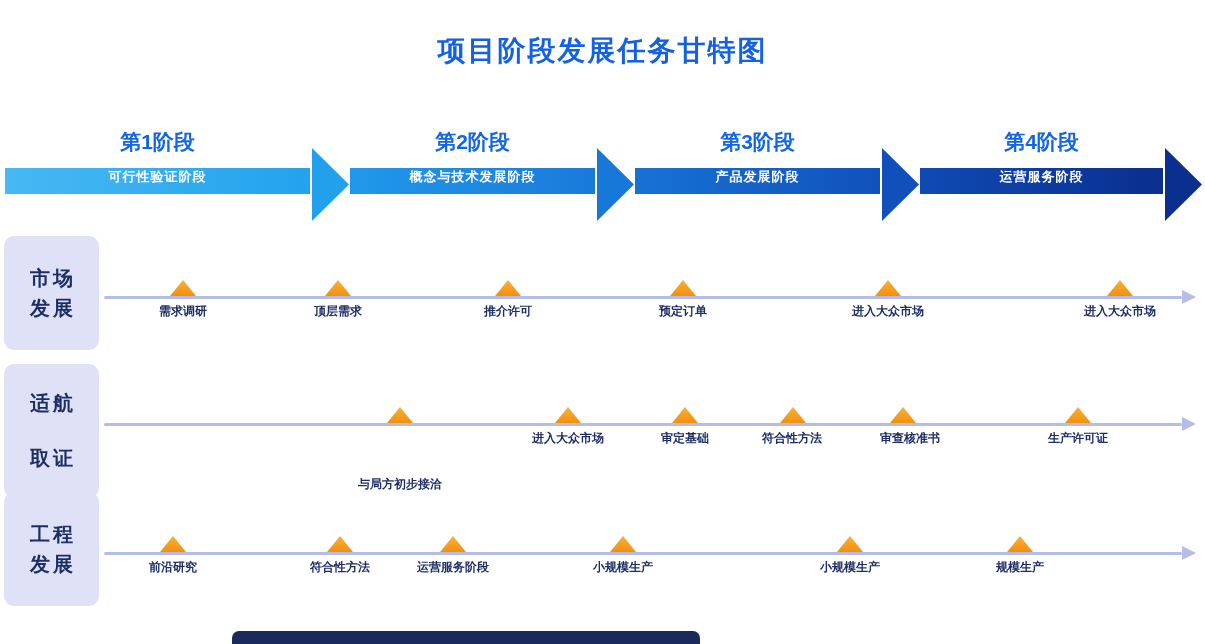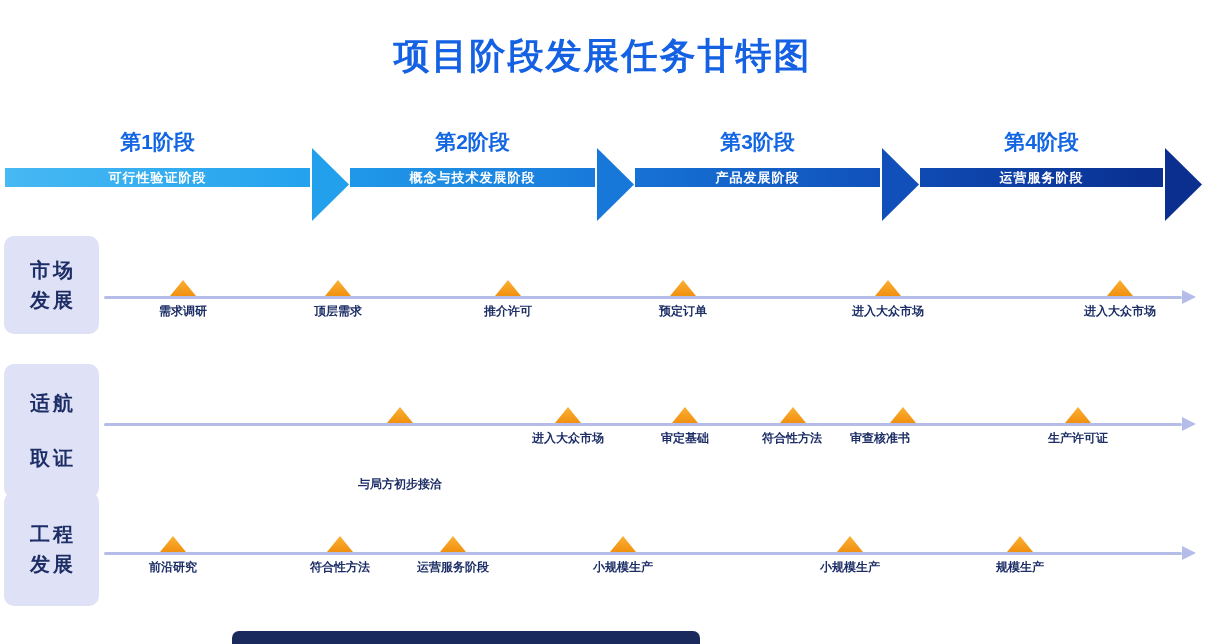--- a/index.html
+++ b/index.html
@@ -6,30 +6,30 @@
   html,body { background:#ffffff; }
   body {
     font-family:"Liberation Sans","DejaVu Sans",sans-serif;
     width:1205px; height:644px; overflow:hidden;
   }
   .canvas {
     position:relative; width:1205px; height:644px; background:#ffffff; overflow:hidden;
   }
   .title {
     position:absolute; top:32px; left:0; width:100%;
-    text-align:center; font-size:36px; font-weight:bold;
+    text-align:center; font-size:28px; font-weight:bold;
     color:#1461e4; letter-spacing:2px;
   }
   .phase-label {
     position:absolute; top:128px; transform:translateX(-50%);
     font-size:21px; font-weight:bold; color:#1266e3; white-space:nowrap;
   }
   .band-seg {
-    position:absolute; top:168px; height:19px;
-    display:flex; align-items:flex-end; justify-content:center;
+    position:absolute; top:168px; height:26px;
+    display:flex; align-items:flex-start; justify-content:center;
   }
   .band-seg span {
     color:#ffffff; font-size:13px; font-weight:bold;
     letter-spacing:1px; white-space:nowrap;
   }
   .band-arrow {
     position:absolute; top:148px; width:37px; height:73px;
     clip-path:polygon(0 0, 100% 50%, 0 100%);
   }
   .lane-box {
@@ -85,21 +85,21 @@
         <span>产品发展阶段</span>
       </div>
       <div class="band-arrow" style="left: 882px; background: rgb(17, 79, 186);"></div>
       <div class="phase-label" style="left: 1041.5px;">第4阶段</div>
       <div class="band-seg" style="left: 920px; width: 243px; background: linear-gradient(90deg, rgb(15, 74, 179), rgb(10, 47, 143));">
         <span>运营服务阶段</span>
       </div>
       <div class="band-arrow" style="left: 1165px; background: rgb(10, 47, 143);"></div>
     </div>
   <div id="lanes">
-      <div class="lane-box" style="top: 236px; height: 98px;">
+      <div class="lane-box" style="top: 236px; height: 114px;">
         <span>市场</span>
         <span>发展</span>
       </div>
       <div class="lane-line" style="left: 104px; width: 1078px; top: 296px;"></div>
       <div class="lane-arrowhead" style="left: 1182px; top: 290px;"></div>
       <div class="milestone-tri" style="left: 183px; top: 280px;"></div>
       <div class="milestone-label" style="left: 183px; top: 303px;">需求调研</div>
       <div class="milestone-tri" style="left: 338px; top: 280px;"></div>
       <div class="milestone-label" style="left: 338px; top: 303px;">顶层需求</div>
       <div class="milestone-tri" style="left: 508px; top: 280px;"></div>
@@ -118,21 +118,21 @@
       <div class="lane-arrowhead" style="left: 1182px; top: 417px;"></div>
       <div class="milestone-tri" style="left: 400px; top: 407px;"></div>
       <div class="milestone-label" style="left: 400px; top: 430px; margin-top: 46px;">与局方初步接洽</div>
       <div class="milestone-tri" style="left: 568px; top: 407px;"></div>
       <div class="milestone-label" style="left: 568px; top: 430px;">进入大众市场</div>
       <div class="milestone-tri" style="left: 685px; top: 407px;"></div>
       <div class="milestone-label" style="left: 685px; top: 430px;">审定基础</div>
       <div class="milestone-tri" style="left: 793px; top: 407px;"></div>
       <div class="milestone-label" style="left: 792px; top: 430px;">符合性方法</div>
       <div class="milestone-tri" style="left: 903px; top: 407px;"></div>
-      <div class="milestone-label" style="left: 880px; top: 430px;">审查核准书</div>
+      <div class="milestone-label" style="left: 910px; top: 430px;">审查核准书</div>
       <div class="milestone-tri" style="left: 1078px; top: 407px;"></div>
       <div class="milestone-label" style="left: 1078px; top: 430px;">生产许可证</div>
       <div class="lane-box" style="top: 492px; height: 114px;">
         <span>工程</span>
         <span>发展</span>
       </div>
       <div class="lane-line" style="left: 104px; width: 1078px; top: 552px;"></div>
       <div class="lane-arrowhead" style="left: 1182px; top: 546px;"></div>
       <div class="milestone-tri" style="left: 173px; top: 536px;"></div>
       <div class="milestone-label" style="left: 173px; top: 559px;">前沿研究</div>

